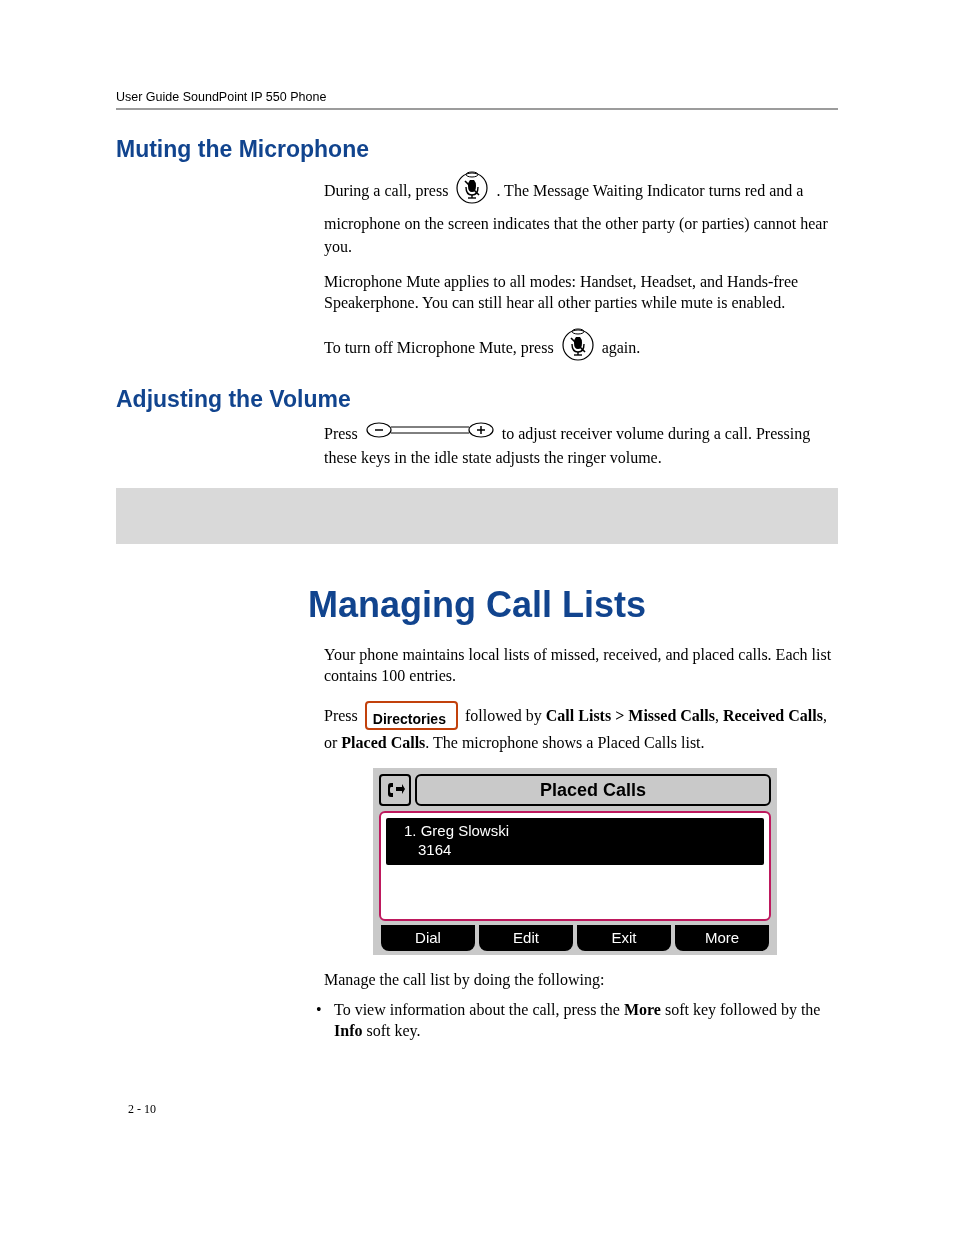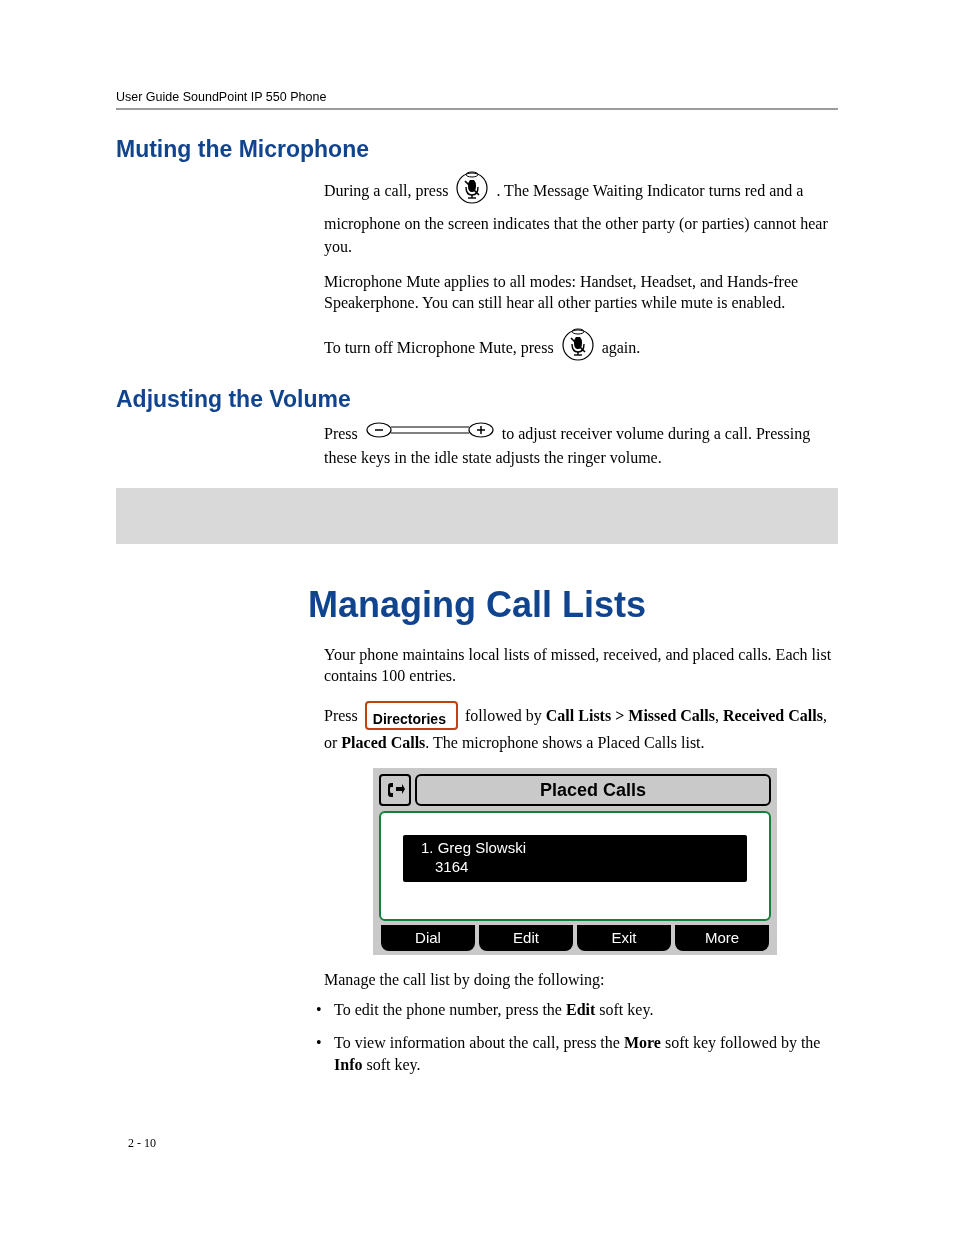--- a/index.html
+++ b/index.html
@@ -98,25 +98,25 @@
     border-radius: 6px;
     background: #c9c9c9;
     text-align: center;
     font-family: "Arial Narrow", Arial, sans-serif;
     font-weight: bold;
     font-size: 18px;
     padding: 2px 0;
   }
   .ps-body {
     margin-top: 5px;
-    border: 2px solid #15803d;
+    border: 2px solid #be185d;
     border-radius: 6px;
     background: #fff;
     height: 110px;
-    padding: 22px;
+    padding: 5px;
     box-sizing: border-box;
   }
   .ps-entry {
     background: #000;
     color: #fff;
     font-family: Arial, sans-serif;
     font-size: 15px;
     padding: 4px 8px 6px 18px;
     line-height: 1.25;
     border-radius: 2px;
@@ -263,23 +263,20 @@
         <div class="ps-softkey">Edit</div>
         <div class="ps-softkey">Exit</div>
         <div class="ps-softkey">More</div>
       </div>
     </div>
 
     <p class="para" style="margin-bottom:8px">Manage the call list by doing the following:</p>
 
     <ul class="bullets">
       <li>
-        <span>To edit the phone number, press the </span><span class="bold">Edit</span><span> soft key.</span>
-      </li>
-      <li>
         <span>To view information about the call, press the </span><span class="bold">More</span><span> soft key followed by the </span><span class="bold">Info</span><span> soft key.</span>
       </li>
     </ul>
   </div>
 
   <div class="page-number">2 - 10</div>
 
 </div>
 
 </body></html>

